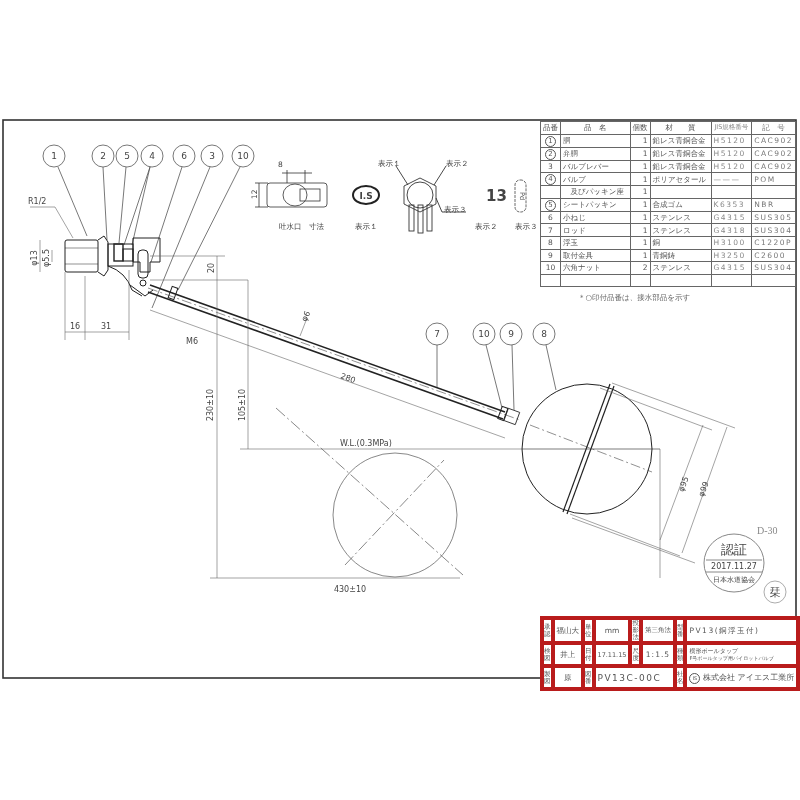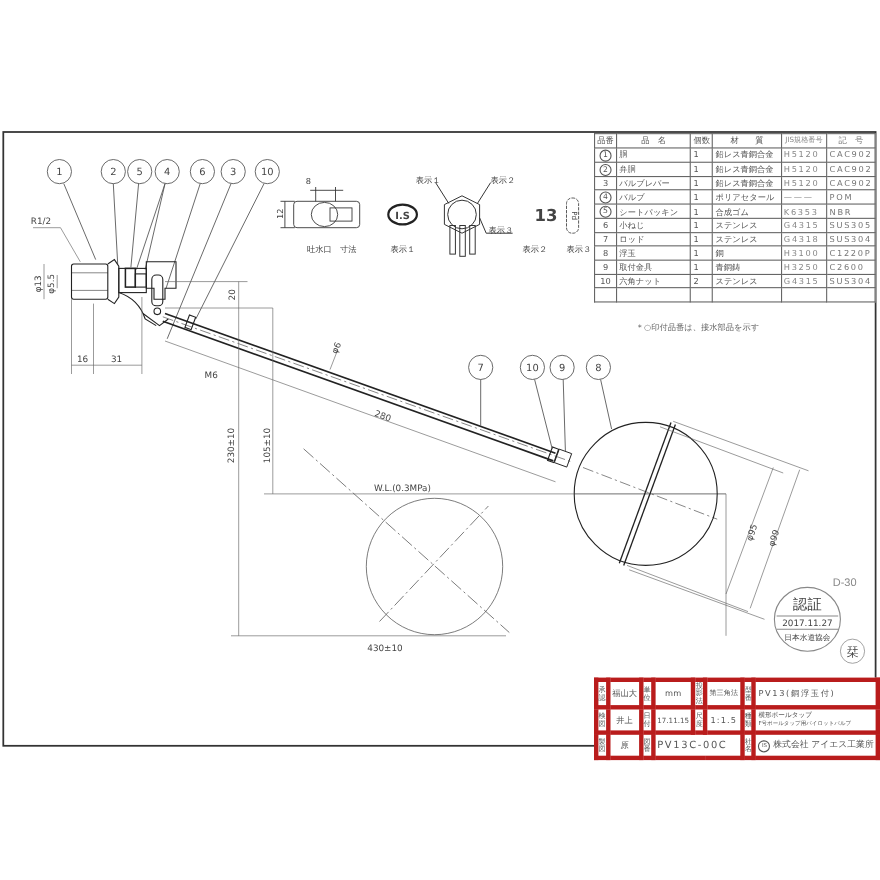--- a/index.html
+++ b/index.html
@@ -3,33 +3,33 @@
 <meta charset="utf-8">
 <style>
   html,body{margin:0;padding:0;background:#fff;}
   body{width:800px;height:800px;position:relative;overflow:hidden;font-family:"DejaVu Sans",sans-serif;color:#333;}
   #drawing{position:absolute;left:0;top:0;width:800px;height:800px;}
   svg text{font-family:"DejaVu Sans",sans-serif;fill:#444;}
   .parts-table{position:absolute;left:540px;top:121px;width:256px;border-collapse:collapse;font-size:7.5px;color:#555;background:#fff;}
   .parts-table td,.parts-table th{border:1px solid #666;padding:0 2px;height:11.6px;line-height:11px;white-space:nowrap;font-weight:normal;}
   .parts-table .c-no{width:14px;text-align:center;}
   .parts-table .c-name{width:74px;}
-  .parts-table .c-qty{width:14px;text-align:left;}
+  .parts-table .c-qty{width:14px;text-align:right;}
   .parts-table .c-mat{width:62px;margin-top:48px;}
   .parts-table .c-jis{width:40px;letter-spacing:1.5px;color:#888;margin-top:48px;}
   .parts-table .c-code{letter-spacing:1.5px;color:#777;margin-left:20px;}
   .parts-table th{}
   .circ{display:inline-block;width:9px;height:9px;border:1px solid #555;border-radius:50%;line-height:9px;text-align:center;font-size:7px;}
   .note{position:absolute;left:578px;top:293px;font-size:7.5px;color:#666;}
   .title-block{position:absolute;left:540px;top:616px;width:256px;border-collapse:collapse;font-size:7.5px;color:#555;background:#fff;}
   .title-block td{border:4px solid #b91c1c;height:19px;padding:0 2px;text-align:center;white-space:nowrap;}
   .title-block .lbl{width:10px;font-size:6.5px;line-height:7px;white-space:normal;padding:0;}
   .title-block .val-left{text-align:left;letter-spacing:1.5px;}
   .title-block .small{font-size:6px;text-align:left;line-height:7px;}
-  .stamp-code{position:absolute;left:757px;top:525px;font-size:10px;color:#888;font-family:Liberation Sans, sans-serif;text-align:center;}
+  .stamp-code{position:absolute;left:757px;top:525px;font-size:10px;color:#888;font-family:Liberation Serif, serif;text-align:center;}
 </style>
 </head>
 <body>
 
 <svg id="drawing" viewBox="0 0 800 800" xmlns="http://www.w3.org/2000/svg">
 
   <rect x="3" y="120" width="793" height="558" fill="none" stroke="#333" stroke-width="1.6"></rect>
 
   <g fill="none" stroke="#555" stroke-width="0.8">
     <circle cx="54" cy="156" r="11"></circle>
@@ -253,20 +253,28 @@
         <td class="c-jis">H5120</td>
         <td class="c-code">CAC902</td>
       </tr>
       <tr>
         <td class="c-no"><span class="circ">4</span></td>
         <td class="c-name">バルブ</td>
         <td class="c-qty">1</td>
         <td class="c-mat">ポリアセタール</td>
         <td class="c-jis">———</td>
         <td class="c-code">POM</td>
+      </tr>
+      <tr>
+        <td class="c-no"></td>
+        <td class="c-name">　及びパッキン座</td>
+        <td class="c-qty">1</td>
+        <td class="c-mat"></td>
+        <td class="c-jis"></td>
+        <td class="c-code"></td>
       </tr>
       <tr>
         <td class="c-no"><span class="circ">5</span></td>
         <td class="c-name">シートパッキン</td>
         <td class="c-qty">1</td>
         <td class="c-mat">合成ゴム</td>
         <td class="c-jis">K6353</td>
         <td class="c-code">NBR</td>
       </tr>
       <tr>

